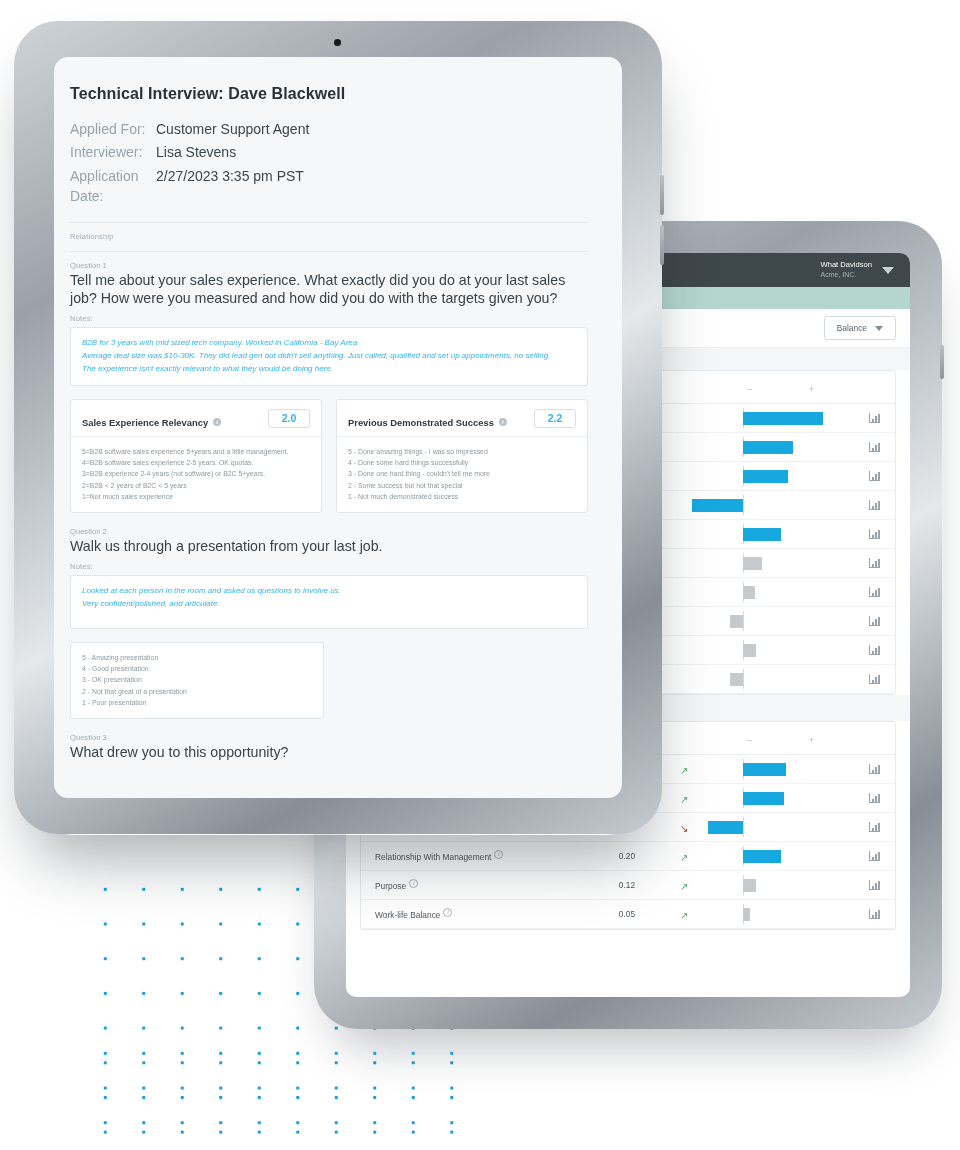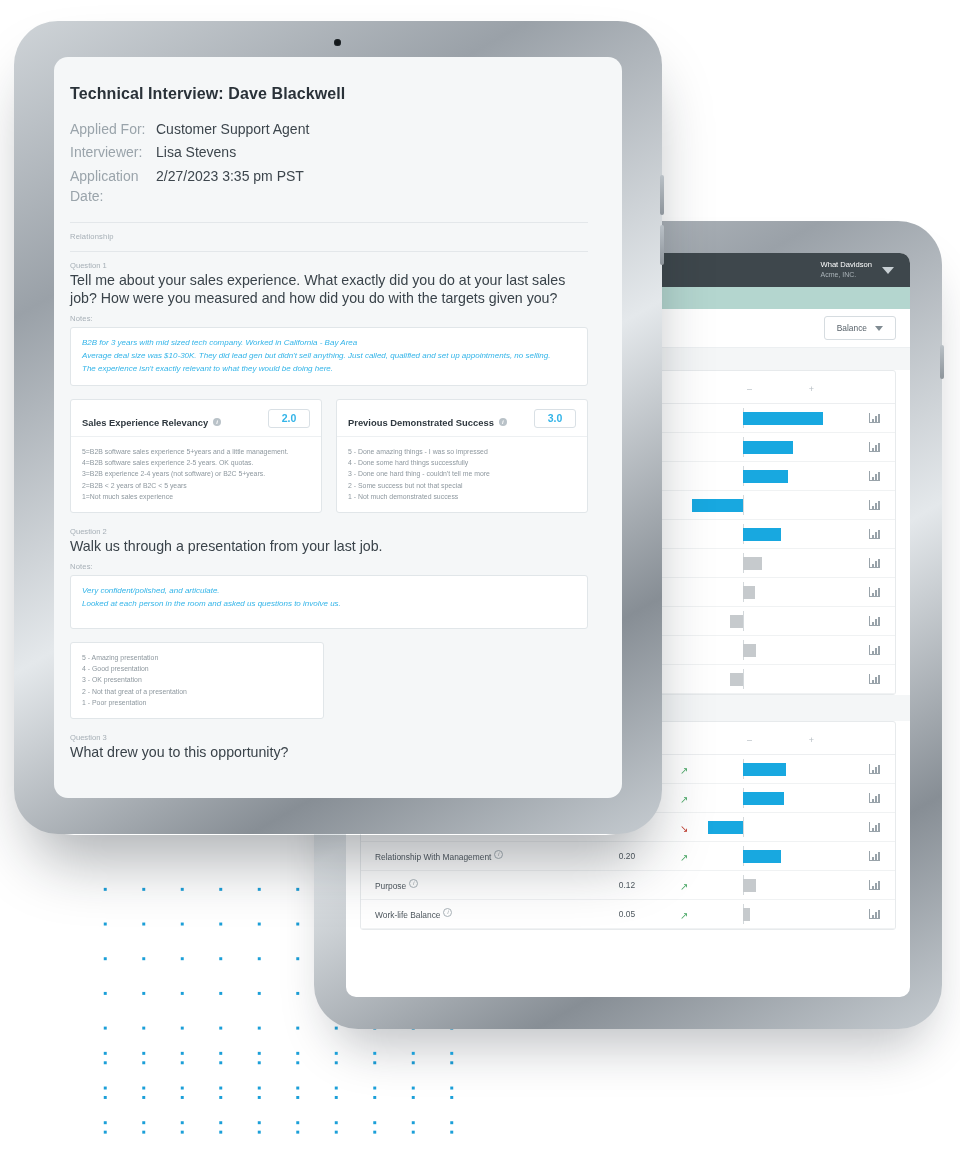--- a/index.html
+++ b/index.html
@@ -456,39 +456,39 @@
                     <div>5=B2B software sales experience 5+years and a little management.</div>
                     <div>4=B2B software sales experience 2-5 years. OK quotas.</div>
                     <div>3=B2B experience 2-4 years (not software) or B2C 5+years.</div>
                     <div>2=B2B &lt; 2 years of B2C &lt; 5 years</div>
                     <div>1=Not much sales experience</div>
                   </div>
                 </div>
                 <div class="card">
                   <div class="chead">
                     <div class="ctitle">Previous Demonstrated Success<span class="info-i">i</span></div>
-                    <div class="score">3.0</div>
+                    <div class="score">2.2</div>
                   </div>
                   <div class="crit">
                     <div>5 - Done amazing things - I was so impressed</div>
                     <div>4 - Done some hard things successfully</div>
                     <div>3 - Done one hard thing - couldn't tell me more</div>
                     <div>2 - Some success but not that special</div>
                     <div>1 - Not much demonstrated success</div>
                   </div>
                 </div>
               </div>
             </div>
             <div class="q2" style="margin-bottom: 14px;">
               <div class="qnum">Question 2</div>
               <div class="qtext">Walk us through a presentation from your last job.</div>
               <div class="lbl">Notes:</div>
               <div class="notesbox">
+                <div>Looked at each person in the room and asked us questions to involve us.</div>
                 <div>Very confident/polished, and articulate.</div>
-                <div>Looked at each person in the room and asked us questions to involve us.</div>
               </div>
               <div class="cards">
                 <div class="card half">
                   <div class="crit">
                     <div>5 - Amazing presentation</div>
                     <div>4 - Good presentation</div>
                     <div>3 - OK presentation</div>
                     <div>2 - Not that great of a presentation</div>
                     <div>1 - Poor presentation</div>
                   </div>

